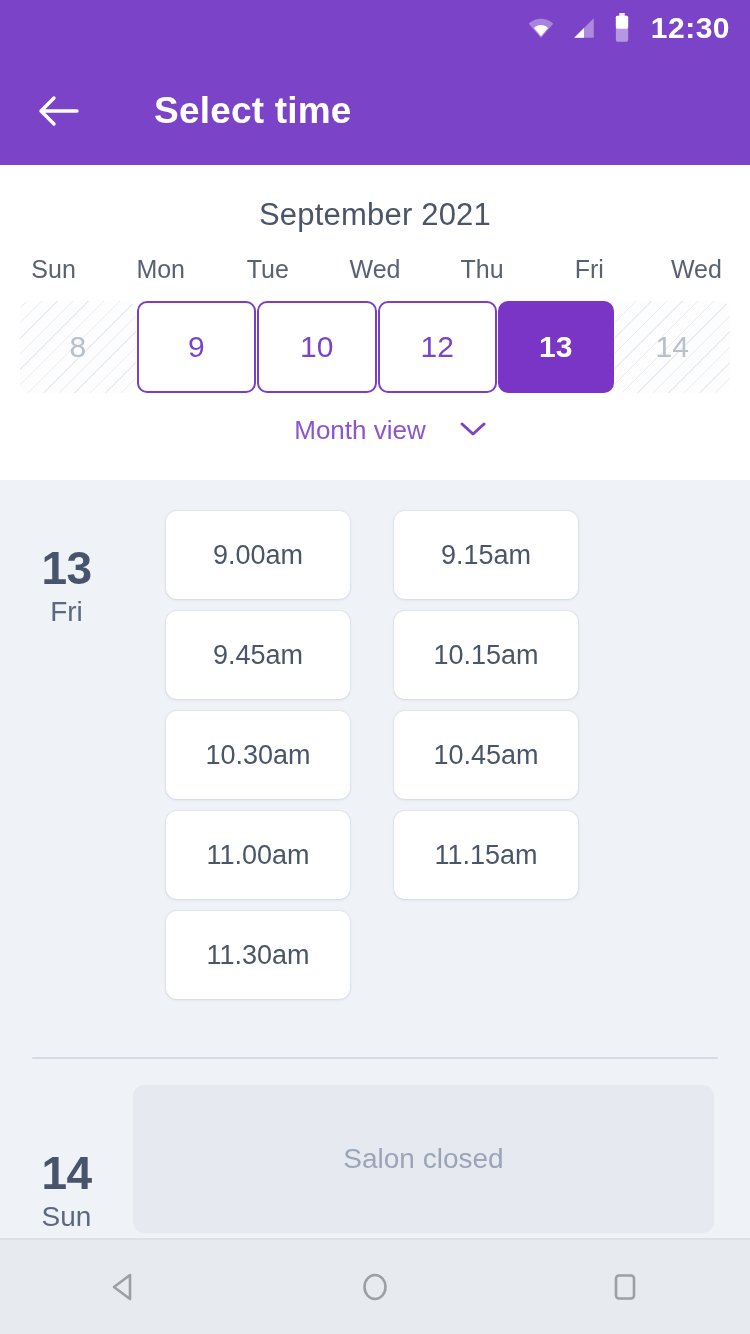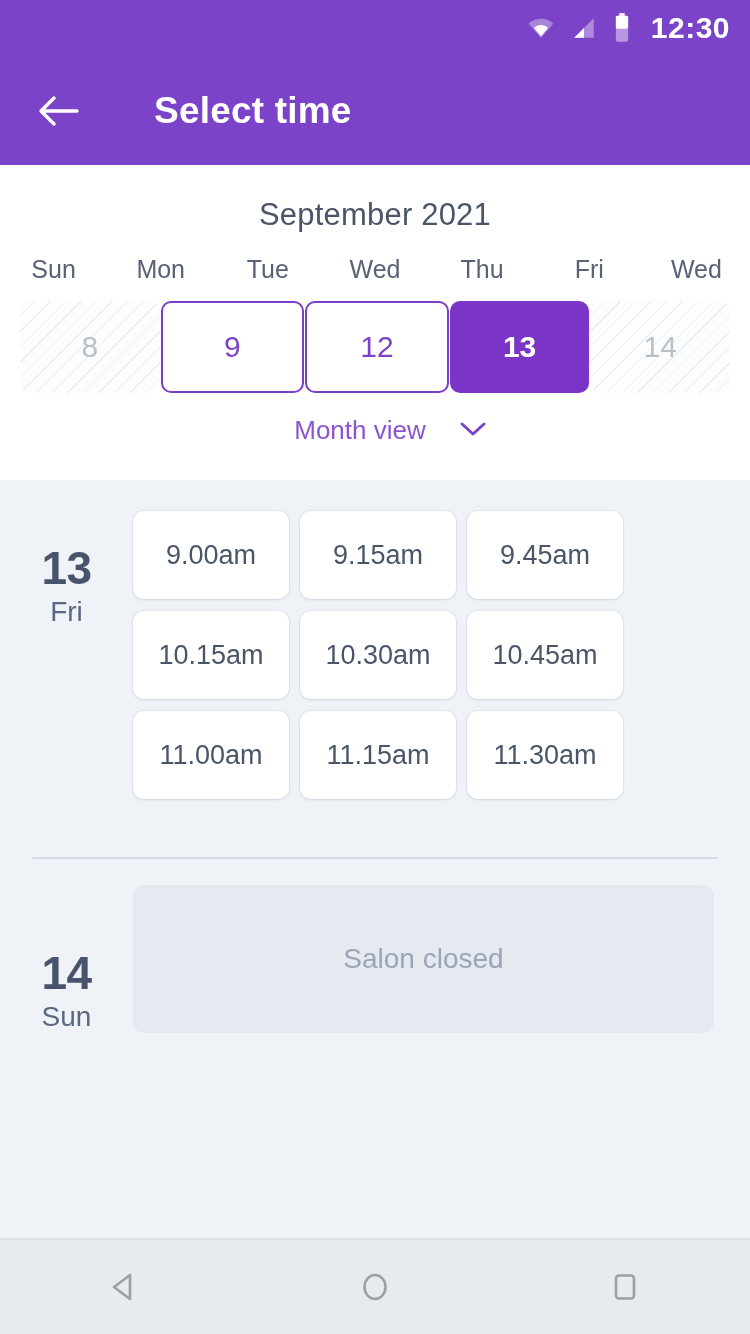--- a/index.html
+++ b/index.html
@@ -184,31 +184,32 @@
 
   .slots {
     flex: 1;
     display: flex;
     flex-wrap: wrap;
     gap: 12px 11px;
     padding: 31px 30px 0 0;
     align-content: flex-start;
   }
   .slot {
-    width: 156px;
+    width: 184px;
     height: 88px;
     background: #FFFFFF;
     border-radius: 11px;
     display: flex;
     align-items: center;
     justify-content: center;
     color: #4A5568;
     font-size: 27px;
     box-shadow: 0 1px 3px rgba(120,135,165,0.16), 0 0 0 1px rgba(200,210,225,0.30);
     cursor: pointer;
+    margin-left: 33px;
   }
 
   .divider {
     height: 2px;
     background: #D6DBE3;
     margin: 58px 32px 0 32px;
     border-radius: 1px;
   }
 
   .closed-block {
@@ -295,20 +296,21 @@
       <div class="weekday">Tue</div>
       <div class="weekday">Wed</div>
       <div class="weekday">Thu</div>
       <div class="weekday">Fri</div>
       <div class="weekday">Wed</div>
     </div>
 
     <div class="days">
       <div class="day disabled">8</div>
       <div class="day available">9</div>
+      <div class="day available">10</div>
       <div class="day available">12</div>
       <div class="day selected">13</div>
       <div class="day disabled">14</div>
     </div>
 
     <div class="monthview">
       <span class="monthview-label">Month view</span>
       <span>
         <svg width="30" height="18" viewBox="0 0 30 18">
           <path d="M4 4 L15 14 L26 4" stroke="#7B43C8" stroke-width="3" fill="none" stroke-linecap="round" stroke-linejoin="round"></path>

